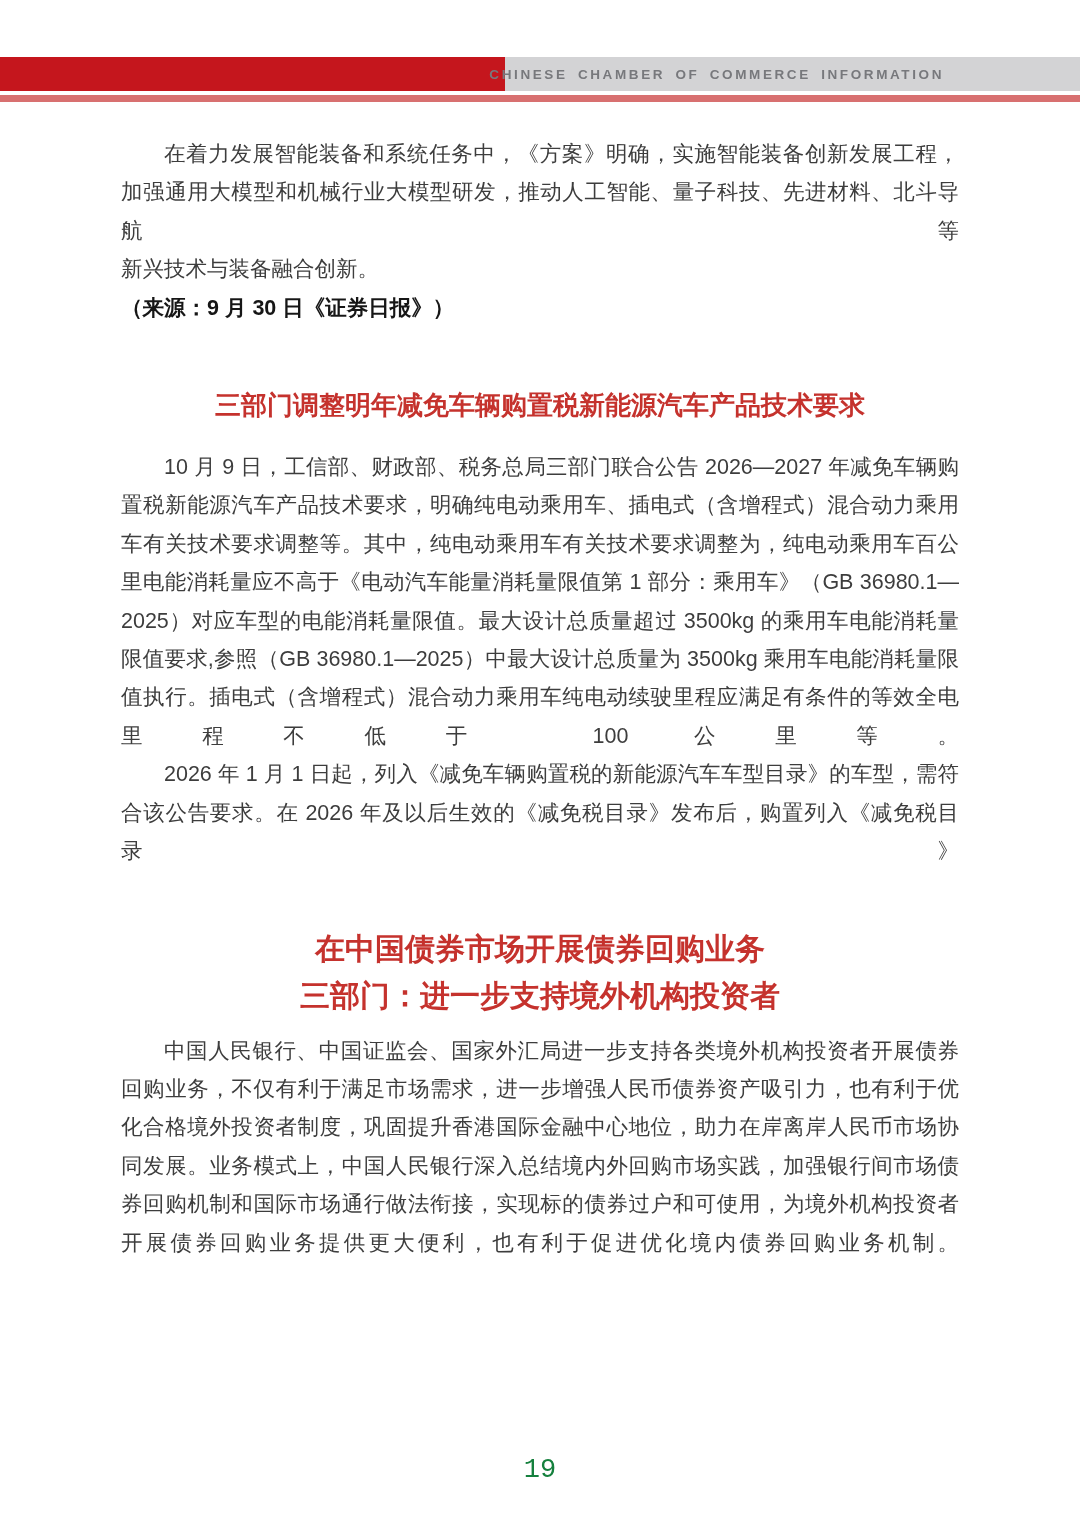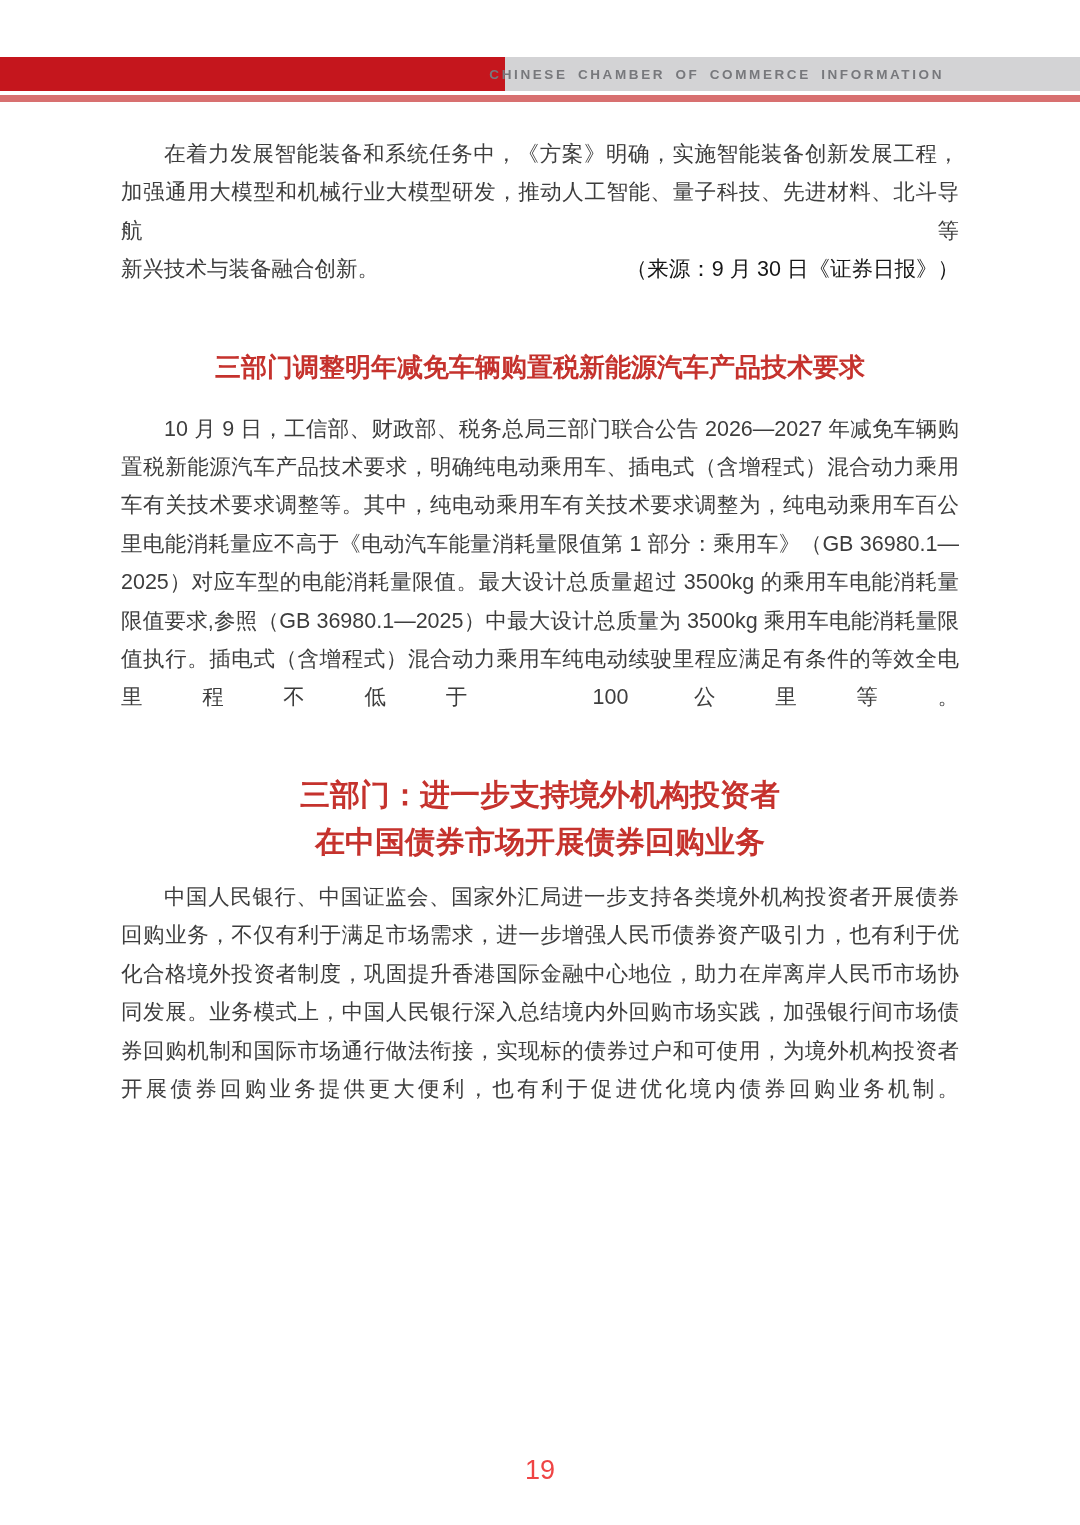--- a/index.html
+++ b/index.html
@@ -51,23 +51,24 @@
     margin: 0;
     text-align: justify;
   }
   .body-p.full { text-align-last: justify; }
   .indent { text-indent: 2em; }
   .tail-row {
     display: flex;
     justify-content: space-between;
     align-items: baseline;
     line-height: 38.4px;
+    flex-direction: column;
   }
   .source {
-    font-weight: normal;
+    font-weight: bold;
     color: var(--source-text, #161616);
     white-space: nowrap;
   }
   .heading {
     margin: 56px 0 21px 0;
     font-size: 26px;
     line-height: 44px;
     font-weight: bold;
     text-align: center;
     color: var(--heading-red, #c5322d);
@@ -75,23 +76,23 @@
   .heading-two-line {
     margin: 54px 0 13px 0;
     font-size: 30px;
     line-height: 47px;
   }
   .heading-two-line .hline { display: block; }
   .pagenum {
     position: absolute;
     top: 1451px; left: 0; right: 0;
     text-align: center;
-    font-family: Liberation Sans, sans-serif;
+    font-family: Liberation Mono, monospace;
     font-size: 27px;
-    color: #ef4444;
+    color: #15803d;
   }
 </style>
 </head>
 <body>
 
 <div class="page" style="--band-red: #c5161d; --caption-gray: #d3d3d5; --rule-red: #d87070; --heading-red: #c5322d; --body-text: #3d3d3d; --source-text: #161616;">
 
   <header>
     <div class="band">
       <div class="band-red"></div>
@@ -108,26 +109,27 @@
       <p class="body-p full indent">在着力发展智能装备和系统任务中，《方案》明确，实施智能装备创新发展工程，加强通用大模型和机械行业大模型研发，推动人工智能、量子科技、先进材料、北斗导航等</p>
       <div class="tail-row">
         <span class="tail">新兴技术与装备融合创新。</span>
         <span class="source">（来源：9 月 30 日《证券日报》）</span>
       </div>
     </section>
 
     <section>
       <h2 class="heading">三部门调整明年减免车辆购置税新能源汽车产品技术要求</h2>
       <p class="body-p full indent">10 月 9 日，工信部、财政部、税务总局三部门联合公告 2026—2027 年减免车辆购置税新能源汽车产品技术要求，明确纯电动乘用车、插电式（含增程式）混合动力乘用车有关技术要求调整等。其中，纯电动乘用车有关技术要求调整为，纯电动乘用车百公里电能消耗量应不高于《电动汽车能量消耗量限值第 1 部分：乘用车》（GB 36980.1—2025）对应车型的电能消耗量限值。最大设计总质量超过 3500kg 的乘用车电能消耗量限值要求,参照（GB 36980.1—2025）中最大设计总质量为 3500kg 乘用车电能消耗量限值执行。插电式（含增程式）混合动力乘用车纯电动续驶里程应满足有条件的等效全电里程不低于 100 公里等。</p>
+      <p class="body-p full indent">2026 年 1 月 1 日起，列入《减免车辆购置税的新能源汽车车型目录》的车型，需符合该公告要求。在 2026 年及以后生效的《减免税目录》发布后，购置列入《减免税目录》</p>
     </section>
 
     <section>
       <h2 class="heading heading-two-line">
+        <span class="hline">在中国债券市场开展债券回购业务</span>
         <span class="hline">三部门：进一步支持境外机构投资者</span>
-        <span class="hline">在中国债券市场开展债券回购业务</span>
       </h2>
       <p class="body-p full indent">
         <span>中国人民银行、中国证监会、国家外汇局进一步支持各类境外机构投资者开展债券回购业务，不仅有利于满足市场需求，进一步增强人民币债券资产吸引力，也有利于优化合格境外投资者制度，巩固提升香港国际金融中心地位，助力在岸离岸人民币市场协同发展。业务模式上，中国人民银行深入总结境内外回购市场实践，加强银行间市场债券回购机制和国际市场通行做法衔接，实现标的债券过户和可使用，为境外机构投资者开展债券回购业务提供更大便利，也有利于促进优化境内债券回购业务机制。</span>
       </p>
     </section>
 
   </main>
 
   <footer>
     <div class="pagenum">19</div>

